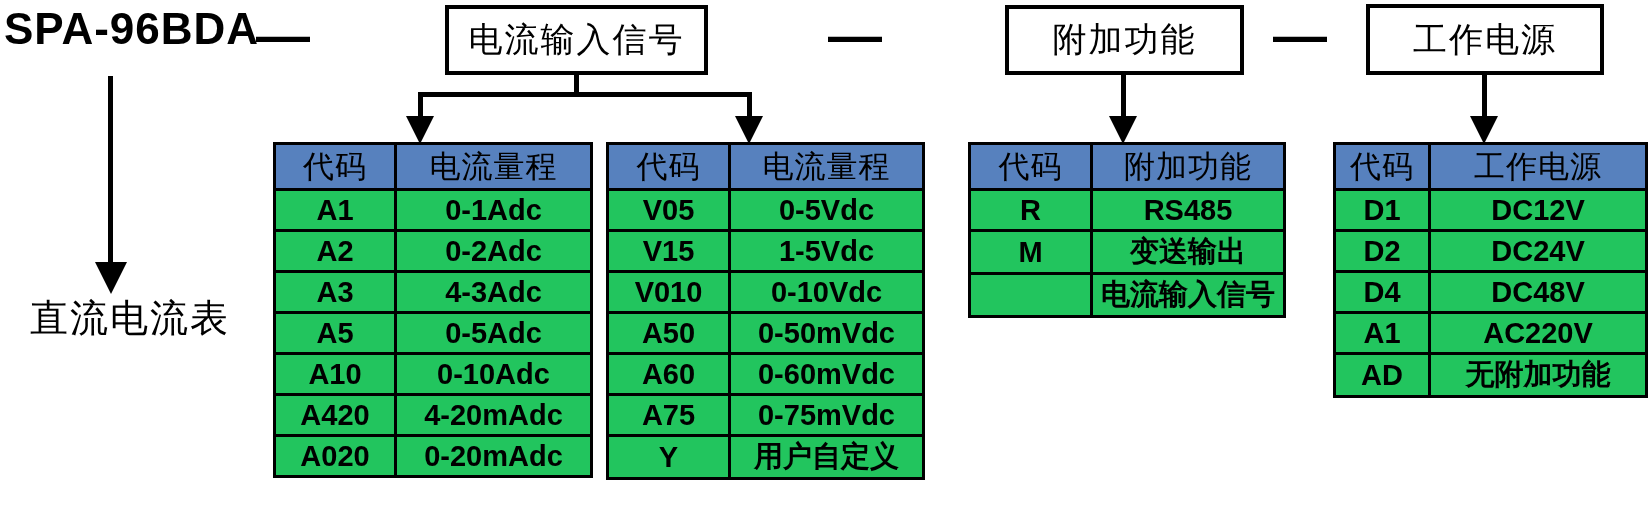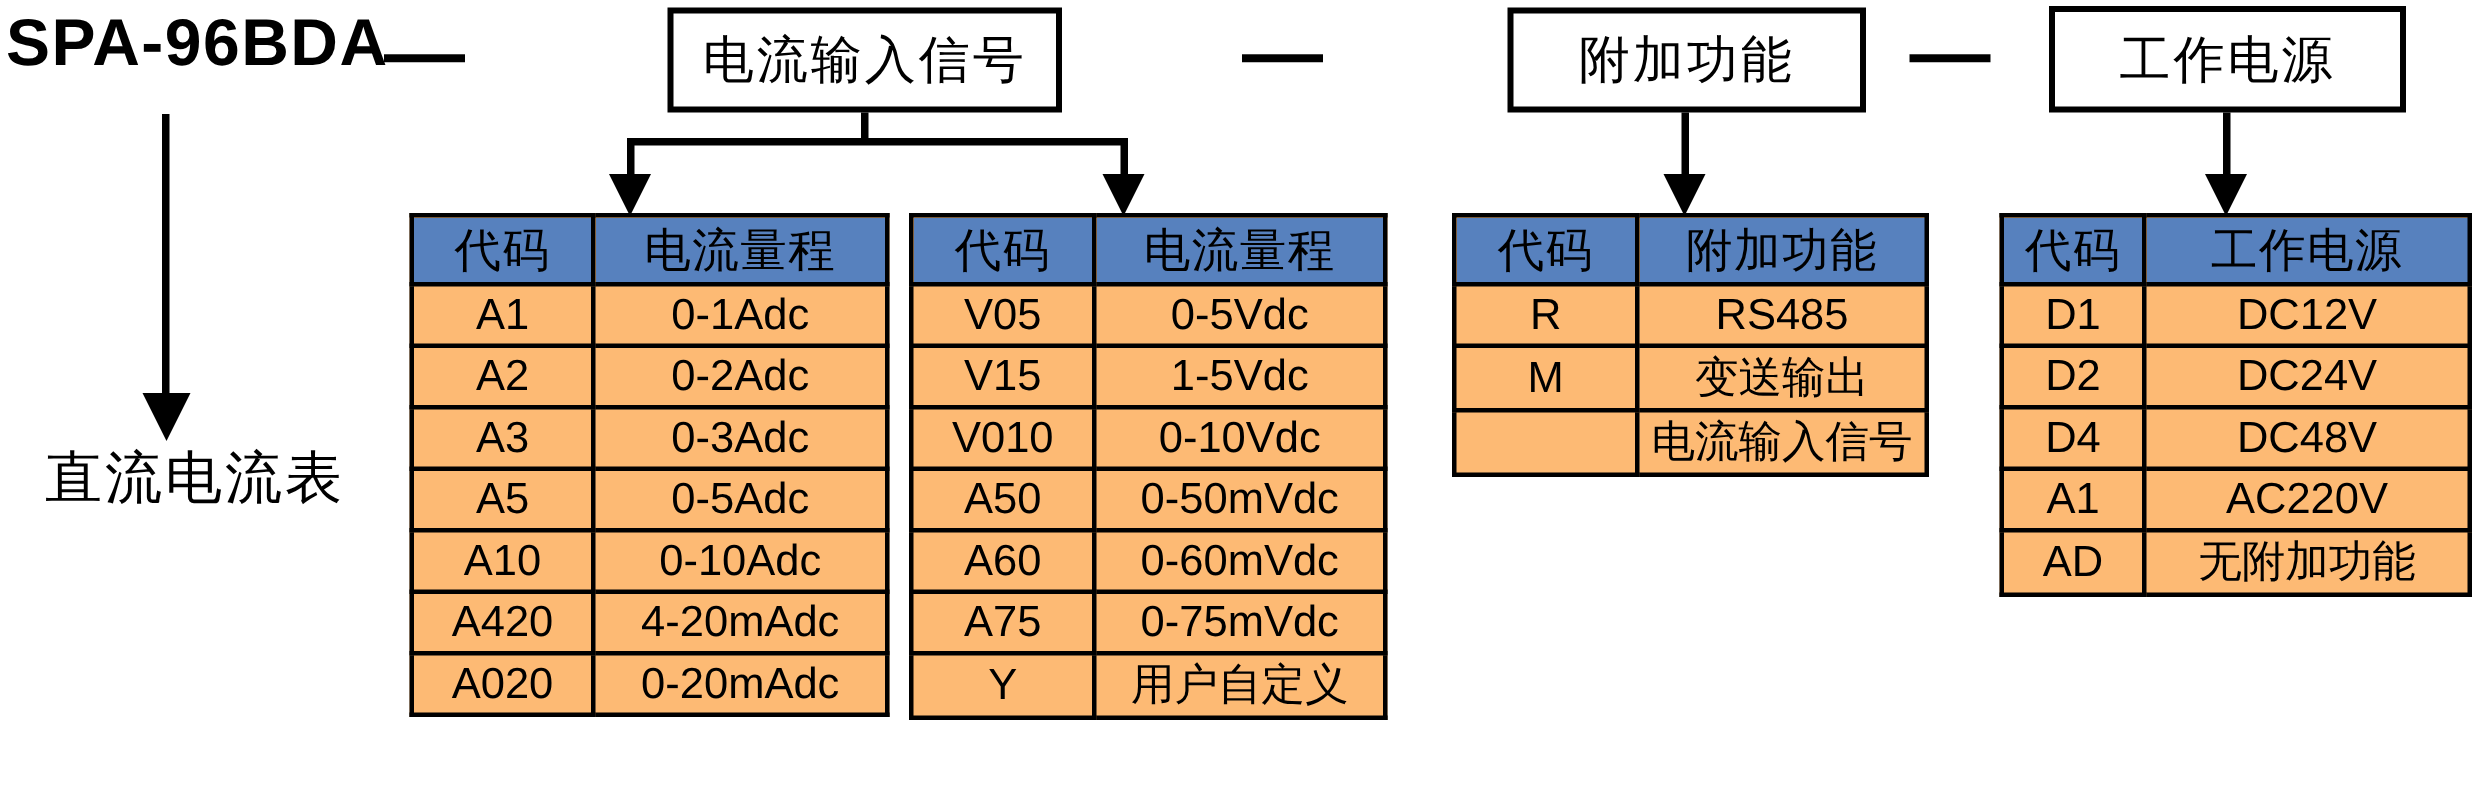--- a/index.html
+++ b/index.html
@@ -48,32 +48,32 @@
   }
   .ah-big{
     width:0;height:0;
     border-left:16px solid transparent;
     border-right:16px solid transparent;
     border-top:32px solid #000;
   }
   table.code-table{
     border-collapse:collapse;
     table-layout:fixed;
-    background:#fdba74;
+    background:#22c55e;
   }
   table.code-table th, table.code-table td{
     border:3px solid #000;
     text-align:center;vertical-align:middle;
     padding:0;overflow:hidden;white-space:nowrap;
   }
   table.code-table th{
     height:43px;font-size:31px;font-weight:500;letter-spacing:1px;
   }
   table.code-table td{
-    height:38px;font-size:29px;font-weight:400;
+    height:38px;font-size:29px;font-weight:700;
   }
   #table-0{left:273px;top:142px;}
   #table-1{left:606px;top:142px;}
   #table-2{left:968px;top:142px;}
   #table-3{left:1333px;top:142px;}
 </style>
 </head>
 <body>
 
 <div id="stage">
@@ -125,21 +125,21 @@
         <tr>
           <td>A1</td>
           <td>0-1Adc</td>
         </tr>
         <tr>
           <td>A2</td>
           <td>0-2Adc</td>
         </tr>
         <tr>
           <td>A3</td>
-          <td>0-3Adc</td>
+          <td>4-3Adc</td>
         </tr>
         <tr>
           <td>A5</td>
           <td>0-5Adc</td>
         </tr>
         <tr>
           <td>A10</td>
           <td>0-10Adc</td>
         </tr>
         <tr>

